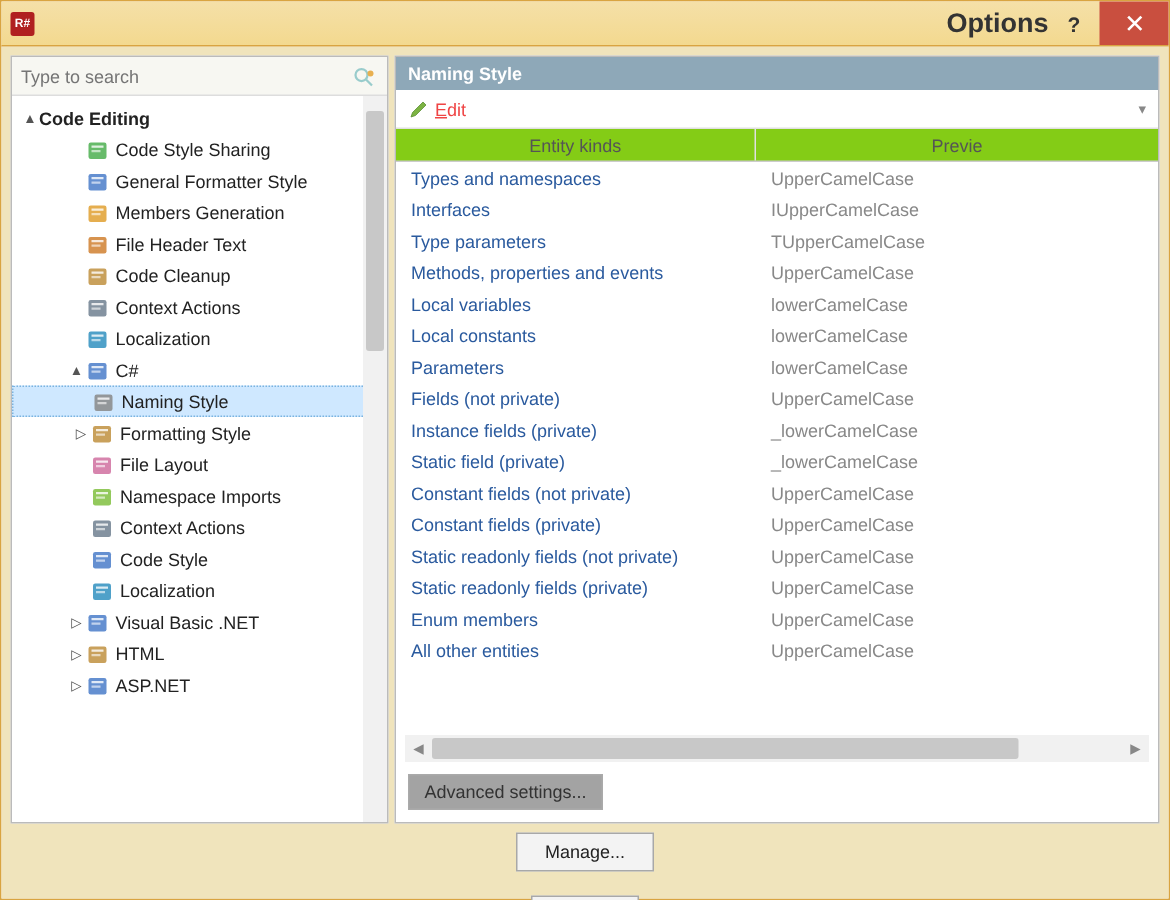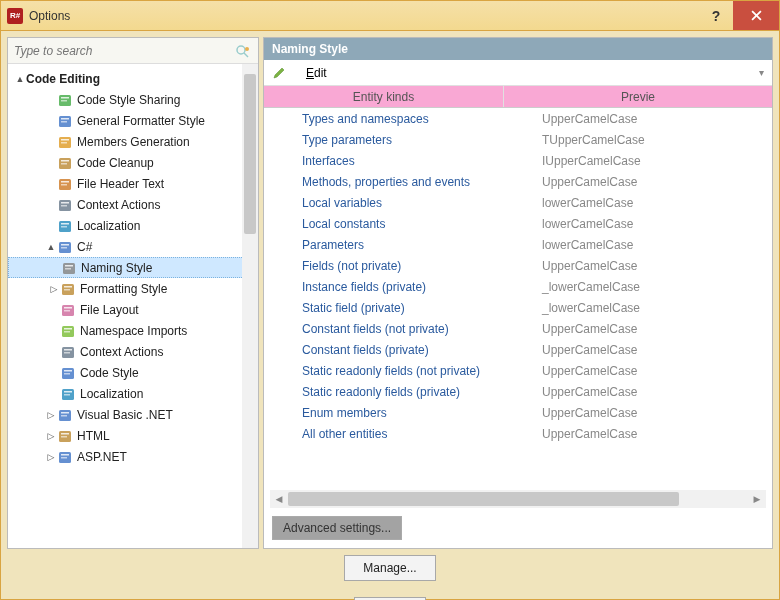--- a/index.html
+++ b/index.html
@@ -1,52 +1,52 @@
 <!DOCTYPE html>
 <html><head>
 <meta charset="utf-8">
 <style>
 * { box-sizing: border-box; margin: 0; padding: 0; font-family: 'Segoe UI', Tahoma, sans-serif; font-size: 12px; }
 body { background: #fff; }
 .window { width: 780px; height: 600px; border: 1px solid #d9a441; display: flex; flex-direction: column; background: #fff; }
 .titlebar { height: 30px; background: linear-gradient(#f5e0a8,#f3d98f); display: flex; align-items: center; border-bottom: 1px solid #d9a441; position: relative; }
 .titlebar .app-icon { width: 16px; height: 16px; background: #b02020; margin: 0 6px; border-radius: 2px; display:flex; align-items:center; justify-content:center; color:#fff; font-size:8px; font-weight:bold;}
-.titlebar .title { flex: 1; text-align: left; font-size: 12px; color: #333; }
+.titlebar .title { flex: 1; text-align: right; font-size: 18px; color: #333; font-weight: bold; }
 .titlebar .winbtns { display: flex; height: 100%; }
 .titlebar .winbtn { width: 46px; height: 100%; display: flex; align-items: center; justify-content: center; font-size: 14px; color: #333; cursor: pointer; }
 .titlebar .winbtn.help { width: 34px; font-weight: bold; }
 .titlebar .winbtn.close { background: #c94f3f; color: #fff; width: 46px; }
 .body { flex: 1; display: flex; flex-direction: column; background: #f0e4bc; padding: 6px; gap: 6px; }
 .panes { flex: 1; display: flex; gap: 4px; min-height: 0; }
 .left { width: 252px; background: #fff; border: 1px solid #bbb; display: flex; flex-direction: column; }
 .searchbox { height: 26px; border-bottom: 1px solid #ddd; display: flex; align-items: center; padding: 0 6px; color: #999; background: #f7f7f2; position: relative; }
-.searchbox input { border: none; outline: none; flex: 1; color: #999; background: transparent; font-style: italic; }
+.searchbox input { border: none; outline: none; flex: 1; color: #999; background: transparent; }
 .searchbox .sicon { width: 18px; height: 16px; display:flex; align-items:center; justify-content:center; }
 .tree { flex: 1; overflow: auto; padding: 4px 0; position: relative; }
 .tree-item { display: flex; align-items: center; height: 21px; padding-right: 4px; white-space: nowrap; cursor: pointer; color: #222; }
 .tree-item .exp { width: 12px; text-align: center; font-size: 9px; color: #555; }
 .tree-item .ticon { width: 16px; height: 16px; margin-right: 4px; display:flex; align-items:center; justify-content:center; }
 .tree-item.depth0 { padding-left: 6px; font-weight: bold; }
 .tree-item.depth1 { padding-left: 37px; }
 .tree-item.depth2 { padding-left: 40px; }
 .tree-item.selected { background: #cfe8ff; border: 1px dotted #7bb3e0; height:21px; }
 .scrollbar-v { position: absolute; right: 0; top: 0; bottom: 0; width: 16px; background: #f1f1f1; }
 .scrollbar-v .thumb { position: absolute; left: 2px; right: 2px; top: 10px; height: 160px; background: #c8c8c8; border-radius: 2px; }
 .right { flex: 1; display: flex; flex-direction: column; background: #fff; border: 1px solid #bbb; min-width: 0; }
 .panel-header { height: 22px; background: #8ea8b8; color: #fff; font-weight: bold; padding: 0 8px; display: flex; align-items: center; font-size: 12px; }
 .edit-row { height: 26px; display: flex; align-items: center; padding: 0 8px; border-bottom: 1px solid #e0e0e0; gap: 4px; justify-content: space-between; }
-.edit-row .editbtn { display:flex; align-items:center; gap:20px; color:#000000; cursor:pointer; }
+.edit-row .editbtn { display:flex; align-items:center; gap:4px; color:#ef4444; cursor:pointer; }
 .edit-row .editbtn .ul { text-decoration: underline; }
 .edit-row .menu-ind { color:#888; font-size:10px; }
-.grid-header { height: 22px; display: flex; border-bottom: 1px solid #ccc; background: #f9a8d4; color: #555; }
+.grid-header { height: 22px; display: flex; border-bottom: 1px solid #ccc; background: #84cc16; color: #555; }
 .grid-header .col { display: flex; align-items: center; justify-content: center; border-right: 1px solid #e0e0e0; }
 .grid-header .col:last-child { border-right: none; }
 .col-entity { width: 240px; }
 .col-preview { flex: 1; }
-.grid-body { flex: 1; overflow: hidden; position: relative; margin-left: 28px; }
+.grid-body { flex: 1; overflow: hidden; position: relative; }
 .grid-row { display: flex; height: 21px; align-items: center; }
 .grid-row .c1 { width: 240px; padding-left: 10px; color: #2a5a9e; cursor: pointer; }
 .grid-row .c2 { flex: 1; padding-left: 10px; color: #888; }
 .hscroll { height: 18px; background: #f1f1f1; display: flex; align-items: center; position: relative; margin: 4px 6px 0 6px; }
 .hscroll .arrow { width: 18px; height: 18px; display:flex; align-items:center; justify-content:center; color:#888; font-size:9px; cursor:pointer; }
 .hscroll .track { flex:1; height: 100%; position: relative; }
 .hscroll .hthumb { position:absolute; left:0; top:2px; bottom:2px; width:85%; background:#c8c8c8; border-radius:2px; }
 .adv-row { padding: 8px; }
 .adv-btn { background: #a3a3a3; border: 1px solid #aaa; padding: 4px 10px; cursor: pointer; color:#333; }
 .footer { height: 38px; display: flex; align-items: center; padding: 0 8px; gap: 8px; flex-direction: column; }
@@ -122,37 +122,37 @@
                     <rect x="3" y="4" width="8" height="1.5" fill="#fff" opacity="0.8"></rect>
                     <rect x="3" y="7" width="6" height="1.5" fill="#fff" opacity="0.6"></rect>
                   </svg>
                 </span>
                 <span>Members Generation</span>
               </div>
               <div class="tree-item depth1">
                 <span class="exp"></span>
                 <span class="ticon">
                   <svg width="14" height="14" viewBox="0 0 14 14">
+                    <rect x="1" y="2" width="12" height="11" rx="1.5" fill="#d08030" opacity="0.85"></rect>
+                    <rect x="3" y="4" width="8" height="1.5" fill="#fff" opacity="0.8"></rect>
+                    <rect x="3" y="7" width="6" height="1.5" fill="#fff" opacity="0.6"></rect>
+                  </svg>
+                </span>
+                <span>File Header Text</span>
+              </div>
+              <div class="tree-item depth1">
+                <span class="exp"></span>
+                <span class="ticon">
+                  <svg width="14" height="14" viewBox="0 0 14 14">
                     <rect x="1" y="2" width="12" height="11" rx="1.5" fill="#c09040" opacity="0.85"></rect>
                     <rect x="3" y="4" width="8" height="1.5" fill="#fff" opacity="0.8"></rect>
                     <rect x="3" y="7" width="6" height="1.5" fill="#fff" opacity="0.6"></rect>
                   </svg>
                 </span>
                 <span>Code Cleanup</span>
-              </div>
-              <div class="tree-item depth1">
-                <span class="exp"></span>
-                <span class="ticon">
-                  <svg width="14" height="14" viewBox="0 0 14 14">
-                    <rect x="1" y="2" width="12" height="11" rx="1.5" fill="#d08030" opacity="0.85"></rect>
-                    <rect x="3" y="4" width="8" height="1.5" fill="#fff" opacity="0.8"></rect>
-                    <rect x="3" y="7" width="6" height="1.5" fill="#fff" opacity="0.6"></rect>
-                  </svg>
-                </span>
-                <span>File Header Text</span>
               </div>
               <div class="tree-item depth1">
                 <span class="exp"></span>
                 <span class="ticon">
                   <svg width="14" height="14" viewBox="0 0 14 14">
                     <rect x="1" y="2" width="12" height="11" rx="1.5" fill="#708090" opacity="0.85"></rect>
                     <rect x="3" y="4" width="8" height="1.5" fill="#fff" opacity="0.8"></rect>
                     <rect x="3" y="7" width="6" height="1.5" fill="#fff" opacity="0.6"></rect>
                   </svg>
                 </span>
@@ -314,26 +314,26 @@
           <div class="col col-entity">Entity kinds</div>
           <div class="col col-preview">Previe</div>
         </div>
         <div class="grid-body">
           <div id="grid-rows">
               <div class="grid-row">
                 <div class="c1">Types and namespaces</div>
                 <div class="c2">UpperCamelCase</div>
               </div>
               <div class="grid-row">
+                <div class="c1">Interfaces</div>
+                <div class="c2">IUpperCamelCase</div>
+              </div>
+              <div class="grid-row">
                 <div class="c1">Type parameters</div>
                 <div class="c2">TUpperCamelCase</div>
-              </div>
-              <div class="grid-row">
-                <div class="c1">Interfaces</div>
-                <div class="c2">IUpperCamelCase</div>
               </div>
               <div class="grid-row">
                 <div class="c1">Methods, properties and events</div>
                 <div class="c2">UpperCamelCase</div>
               </div>
               <div class="grid-row">
                 <div class="c1">Local variables</div>
                 <div class="c2">lowerCamelCase</div>
               </div>
               <div class="grid-row">

